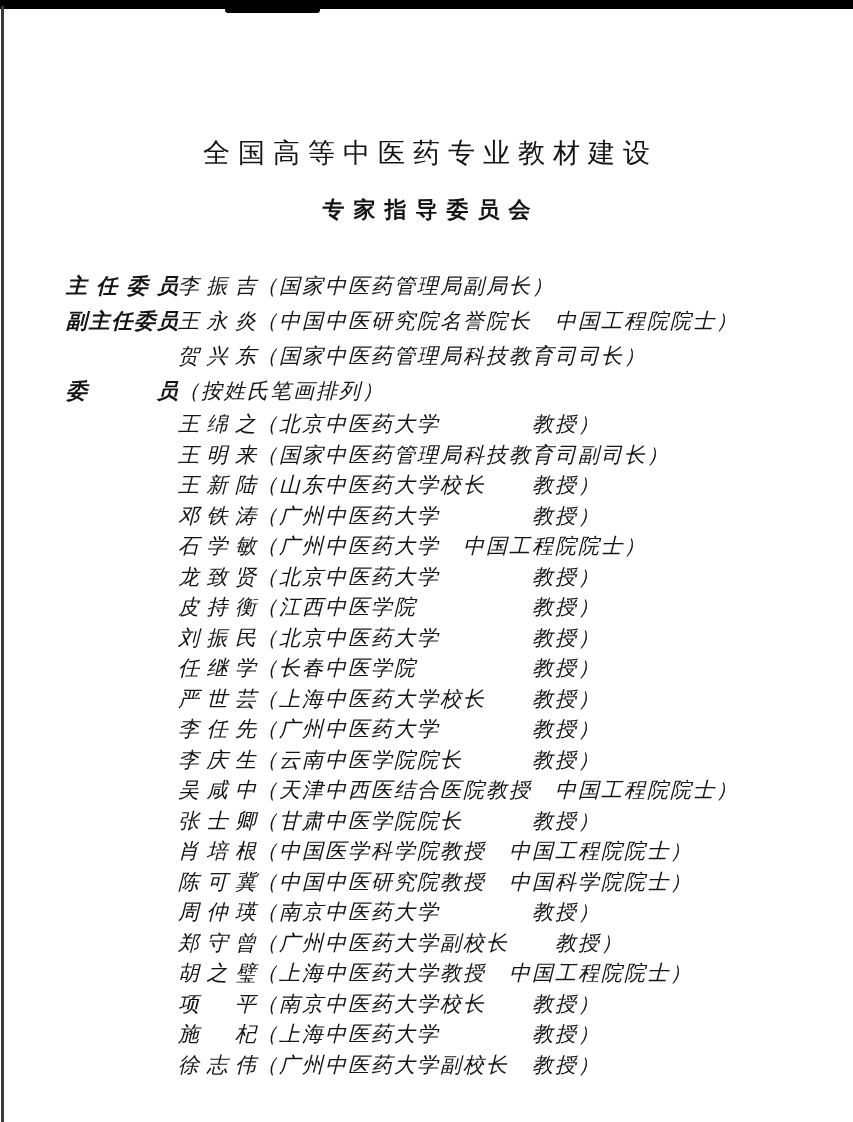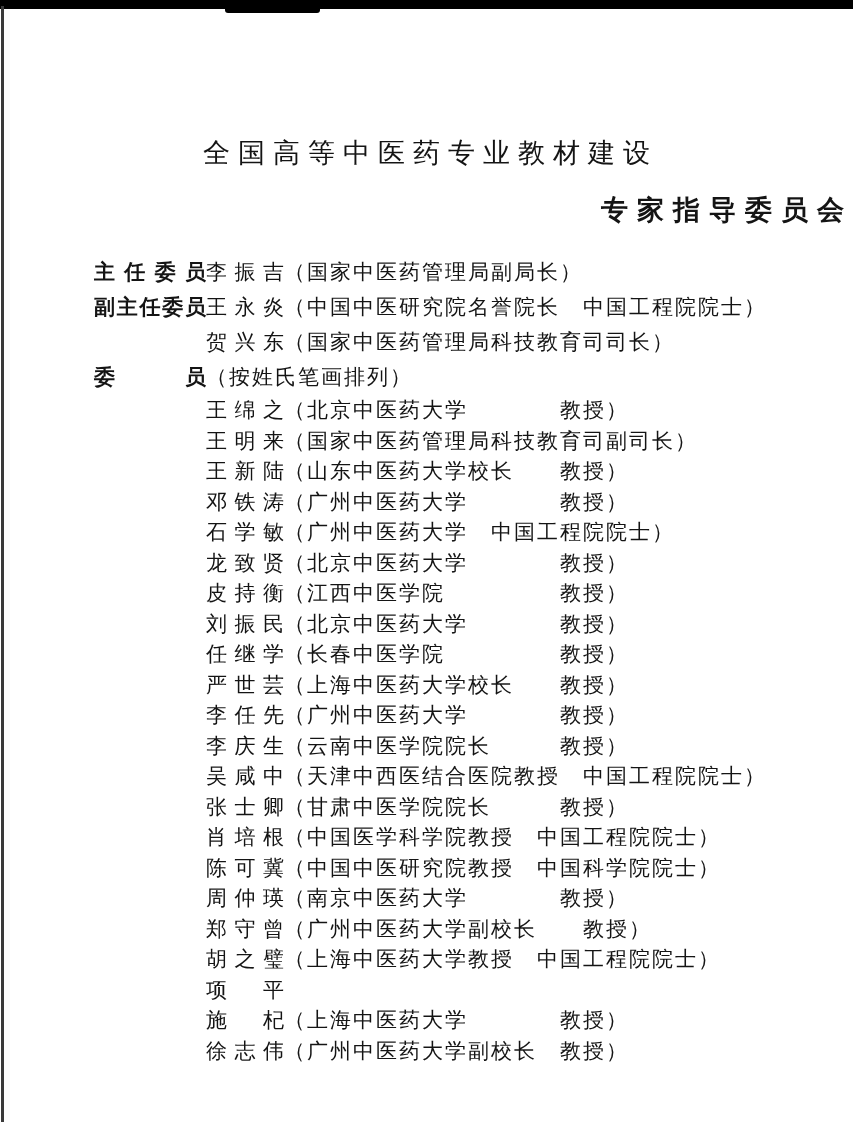--- a/index.html
+++ b/index.html
@@ -45,32 +45,33 @@
     font-size: 27px;
     line-height: 30px;
     font-weight: normal;
     letter-spacing: 8px;
     text-align: center;
     text-indent: 8px;
     white-space: nowrap;
   }
   .title2 {
     margin: 27px 0 0 0;
-    font-size: 27px;
+    font-size: 22px;
     line-height: 30px;
     font-weight: bold;
     letter-spacing: 9px;
-    text-align: right;
+    text-align: center;
     text-indent: 9px;
     white-space: nowrap;
   }
   
   .rows {
-    margin-top: 30px;
-    padding-left: 94px;
+    margin-top: 44px;
+    padding-left: 66px;
+    font-style: italic;
   }
   .row {
     display: flex;
     align-items: center;
     white-space: nowrap;
     font-size: 21px;
   }
   .row.header { height: 35px; line-height: 35px; }
   .row.member { height: 30.5px; line-height: 30.5px; }
   .role {
@@ -215,20 +216,21 @@
         <span class="aff">（广州中医药大学副校长　　教授）</span>
       </div>
       <div class="row member">
         <span class="role"></span>
         <span class="name">胡之璧</span>
         <span class="aff">（上海中医药大学教授　中国工程院院士）</span>
       </div>
       <div class="row member">
         <span class="role"></span>
         <span class="name">项平</span>
+        <span class="aff">（南京中医药大学校长　　教授）</span>
       </div>
       <div class="row member">
         <span class="role"></span>
         <span class="name">施杞</span>
         <span class="aff">（上海中医药大学　　　　教授）</span>
       </div>
       <div class="row member">
         <span class="role"></span>
         <span class="name">徐志伟</span>
         <span class="aff">（广州中医药大学副校长　教授）</span>

